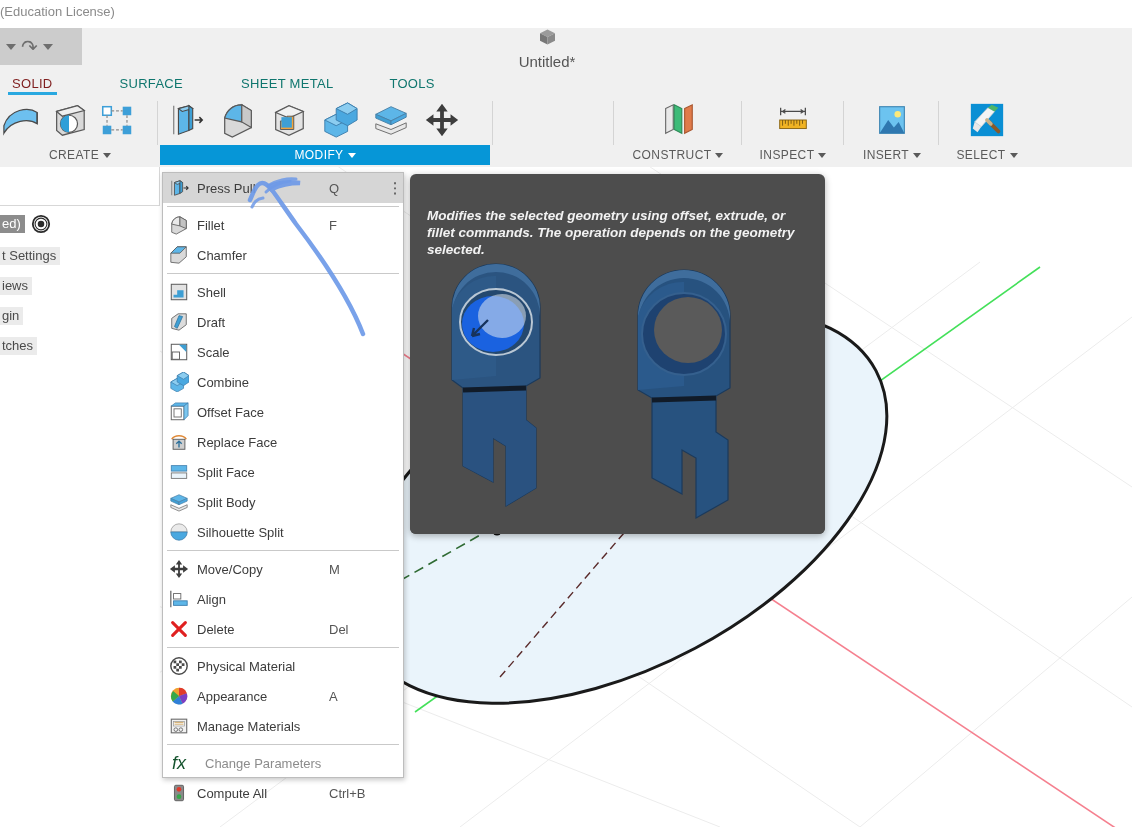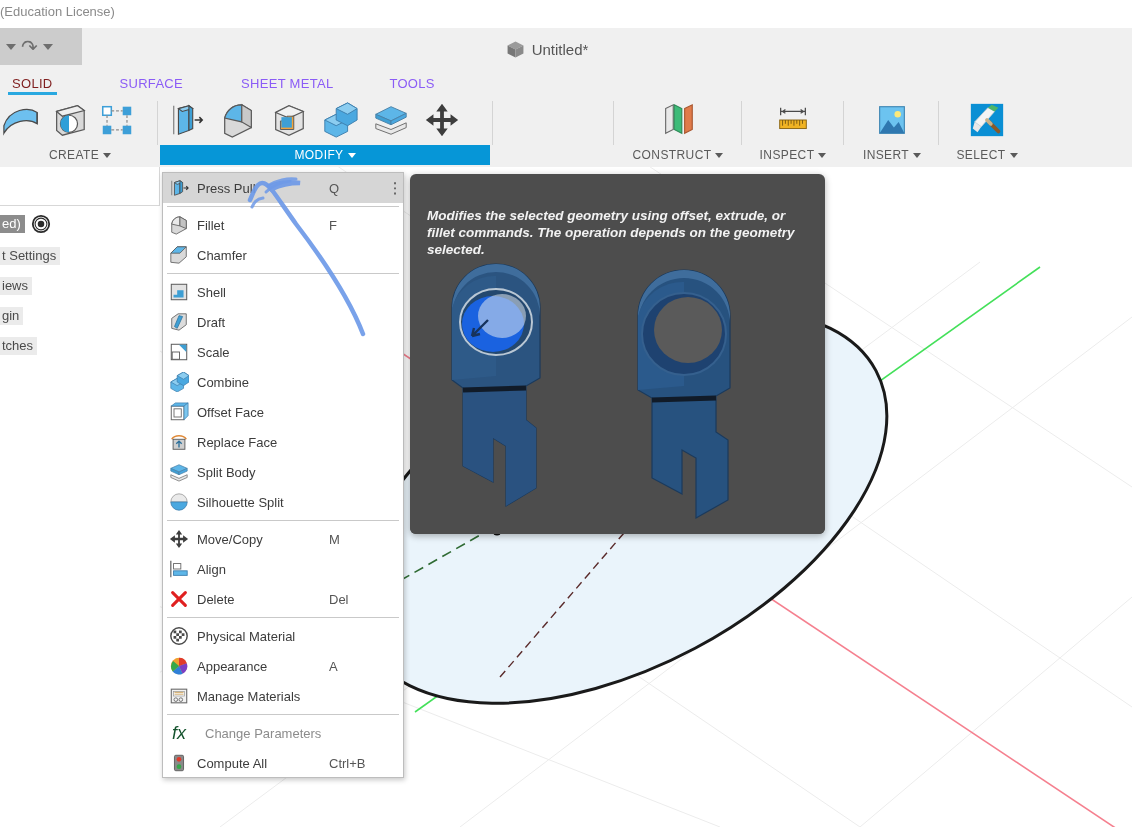--- a/index.html
+++ b/index.html
@@ -47,32 +47,33 @@
     border-right: 5px solid transparent;
     border-top: 6px solid #6e6e6e;
     display: inline-block;
   }
   .redo-arrow { font-size: 20px; color: #6e6e6e; line-height: 1; }
   .doc-title {
     position: absolute; left: 0; top: 0; width: 1094px; height: 42px;
     display: flex; align-items: center; justify-content: center;
     gap: 7px;
     pointer-events: none;
+    flex-direction: column;
   }
   .doc-title-text { font-size: 15px; color: #555; }
 
   
   .ribbon-tabs {
     position: absolute; left: 0; top: 70px;
     width: 1132px; height: 25px;
     background: #f0f0f0;
     display: flex; align-items: flex-end;
   }
   .rtab {
-    font-size: 13px; color: #8b5cf6;
+    font-size: 13px; color: #0f766e;
     padding: 0 6px 4px 6px;
     position: relative;
     letter-spacing: .3px;
     white-space: nowrap;
   }
   .rtab.active { color: #7f1d1d; }
   .rtab.active::after {
     content: "";
     position: absolute; left: 2px; right: 2px; bottom: 0;
     height: 3px; background: #29a8e0;
@@ -553,20 +554,29 @@
       <svg class="mic" viewBox="0 0 22 22">
         <path d="M3 8 A9 7 0 0 1 19 8" fill="none" stroke="#e08b3a" stroke-width="1.6"></path>
         <rect x="4.5" y="8" width="13" height="11" fill="#cfcfcf" stroke="#5a5a5a" stroke-width="1"></rect>
         <path d="M11 17 L11 11 M8 13 L11 10 L14 13" stroke="#2b6f9a" stroke-width="1.5" fill="none"></path>
       </svg>
       <span class="mlabel">Replace Face</span>
       <span class="mkey"></span>
       <span class="mdots"></span>
     </div>
 
+    <div class="mitem">
+      <svg class="mic" viewBox="0 0 22 22">
+        <rect x="2.5" y="4" width="17" height="6" fill="#5db6e8" stroke="#3e7fae" stroke-width=".9"></rect>
+        <rect x="2.5" y="12" width="17" height="6" fill="#eaf4fb" stroke="#6a6a6a" stroke-width=".9"></rect>
+      </svg>
+      <span class="mlabel">Split Face</span>
+      <span class="mkey"></span>
+      <span class="mdots"></span>
+    </div>
 
     <div class="mitem">
       <svg class="mic" viewBox="0 0 22 22">
         <polygon points="2,7 11,3 20,7 11,11" fill="#5db6e8" stroke="#4a82a8" stroke-width=".8"></polygon>
         <polygon points="2,7 11,11 11,14 2,10" fill="#3e9fd4" stroke="#4a82a8" stroke-width=".8"></polygon>
         <polygon points="20,7 11,11 11,14 20,10" fill="#4aa8e0" stroke="#4a82a8" stroke-width=".8"></polygon>
         <polygon points="2,14 11,18 20,14 20,17 11,21 2,17" fill="#e8e8e8" stroke="#6a6a6a" stroke-width=".8"></polygon>
       </svg>
       <span class="mlabel">Split Body</span>
       <span class="mkey"></span>

